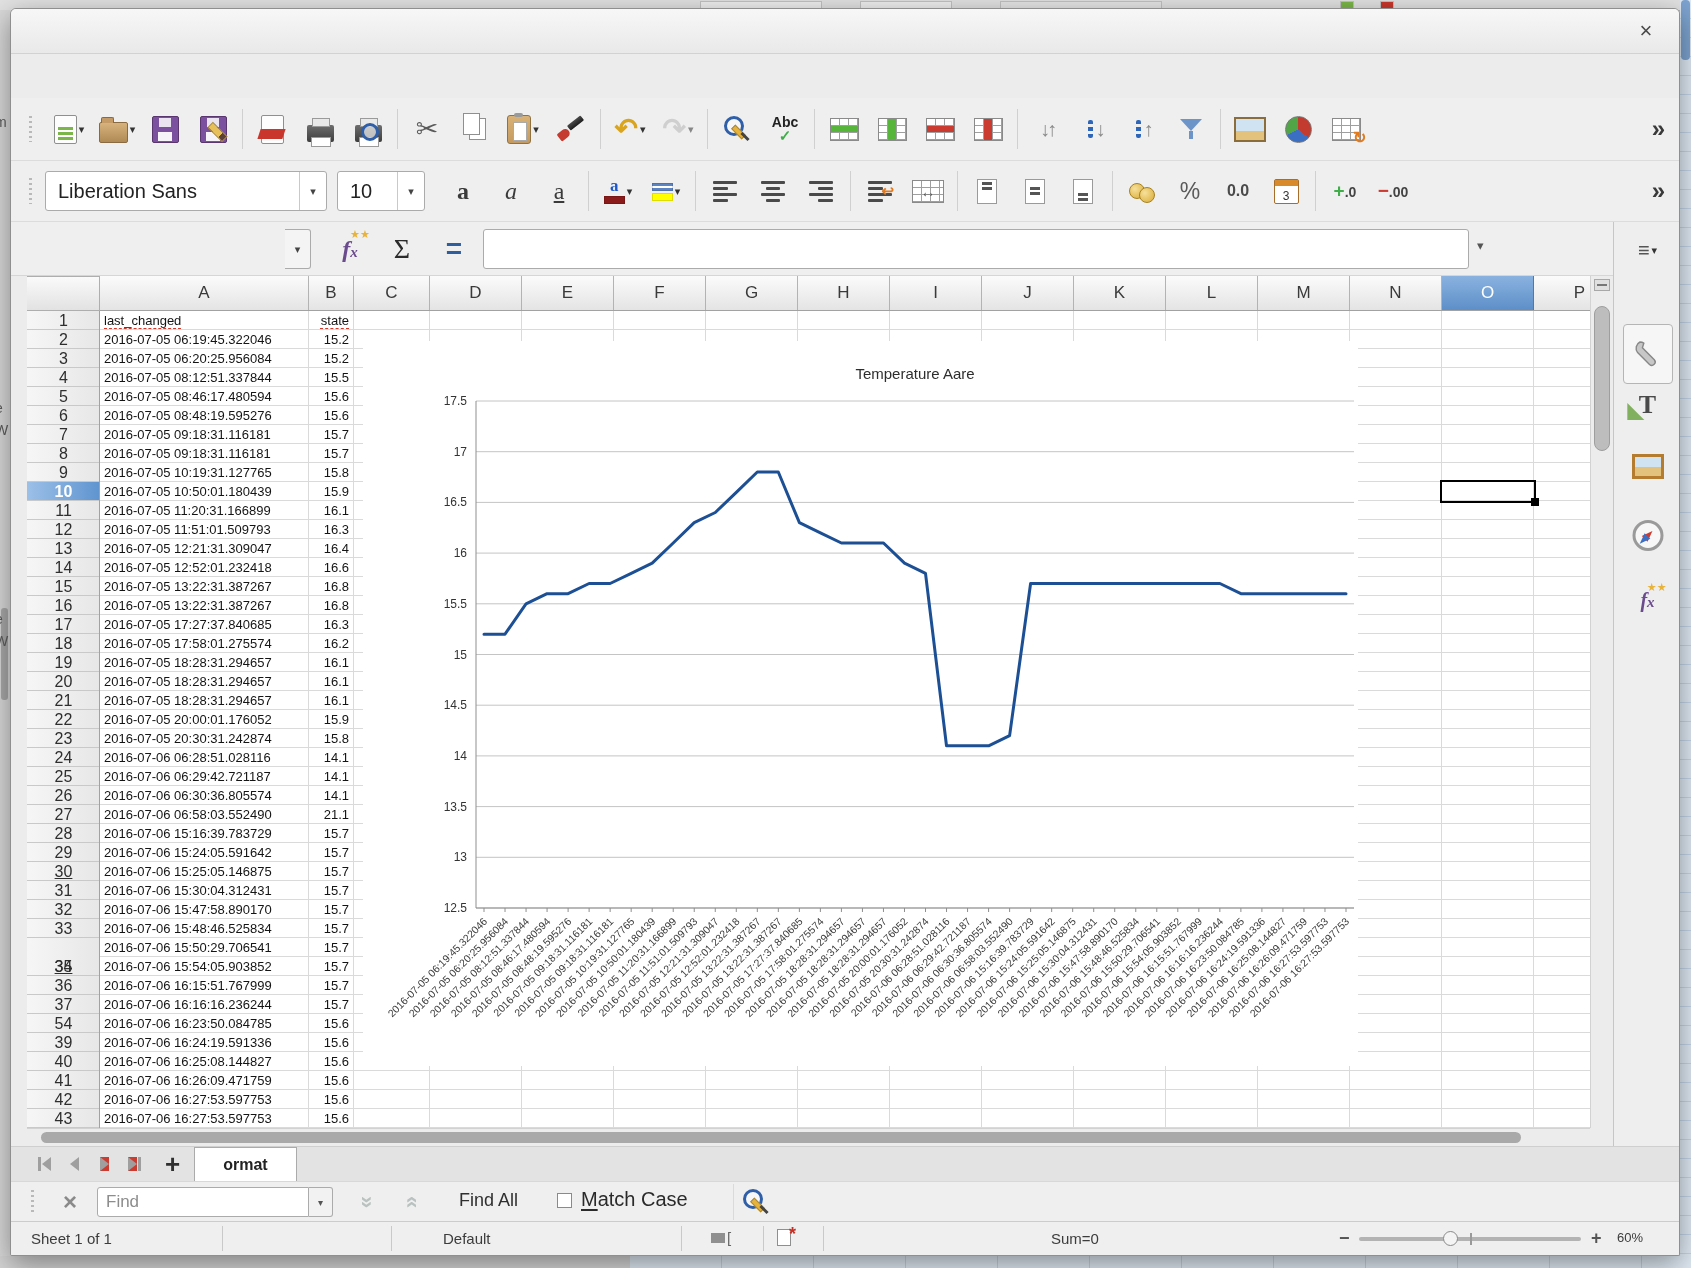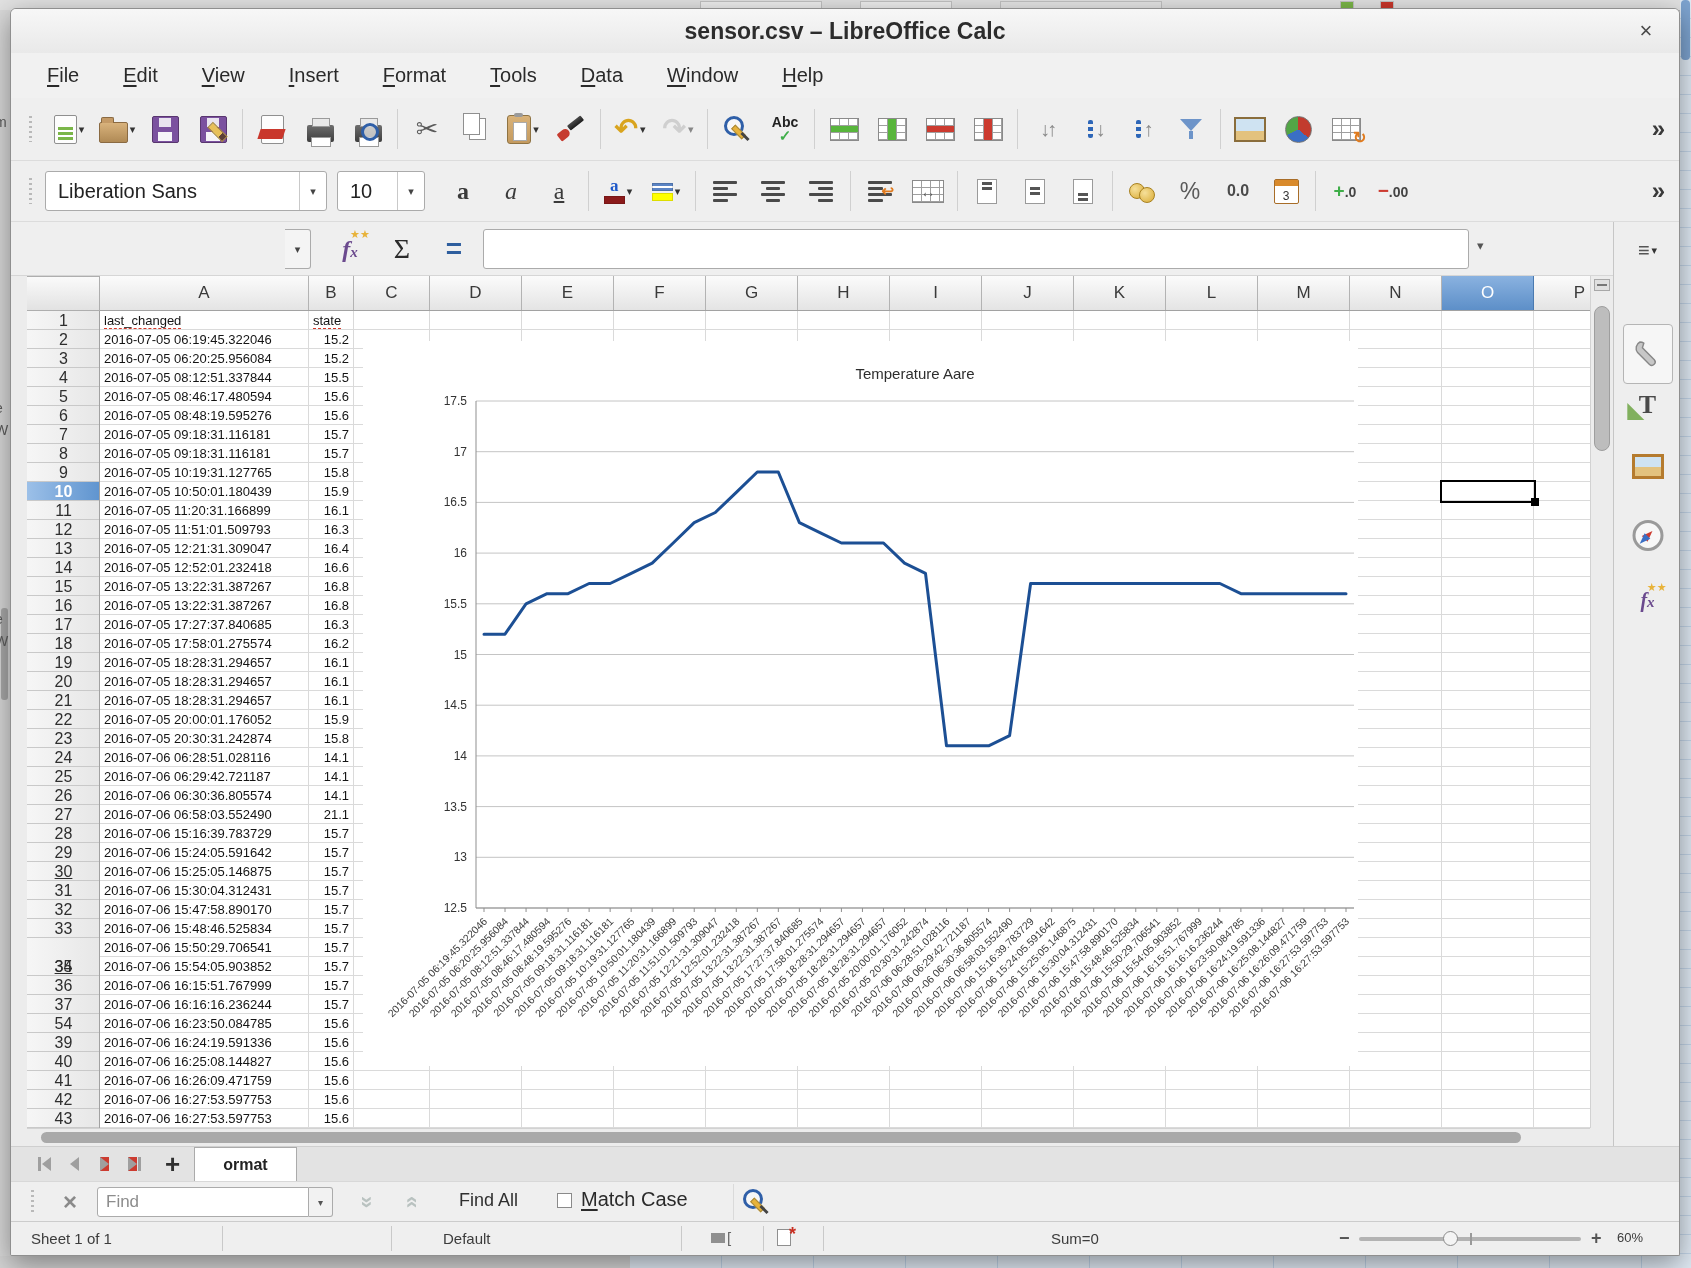--- a/index.html
+++ b/index.html
@@ -132,21 +132,21 @@
   .ch.sel{background:linear-gradient(#8ab2e0,#5d8fc8);color:#fff;border-right-color:#4a7ab0;}
   #rowheaders{position:absolute;left:16px;top:302px;width:73px;height:817px;background:linear-gradient(90deg,#f6f6f6,#e7e7e7);border-right:1px solid #a2a2a2;box-sizing:border-box;overflow:hidden;}
   .rh{position:absolute;left:0;width:73px;height:19px;line-height:19px;text-align:center;font-size:16px;color:#2e2e2e;border-bottom:1px solid #cicic1;box-sizing:border-box;border-bottom:1px solid #c9c9c9;}
   .rh.sel{background:linear-gradient(90deg,#9cc0e8,#5f94cf);color:#fff;font-weight:bold;}
   #gridbody{position:absolute;left:89px;top:302px;width:1490px;height:889px;background:#fff;overflow:hidden;}
   #hlines{position:absolute;inset:0;background:repeating-linear-gradient(#0000 0 18px,#dadada 18px 19px);}
   .vl{position:absolute;top:0;bottom:0;width:1px;background:#dadada;display:block;}
   .ca{position:absolute;left:4px;width:202px;height:19px;line-height:19px;font-size:13px;color:#141414;white-space:nowrap;overflow:hidden;}
   .cb{position:absolute;left:209px;width:40px;height:19px;line-height:19px;font-size:13px;color:#141414;text-align:right;}
   .missp{text-decoration:underline dashed #d3392b;text-decoration-thickness:1px;text-underline-offset:3px;text-align:left;}
-  .cb.missp{padding-left:4px;width:36px;}
+  .cb.missp{padding-left:4px;width:36px;text-align:right;}
   #chart{position:absolute;left:263px;top:30px;width:995px;height:725px;background:#fff;}
   #chart svg{display:block;}
   #chart text{font-family:"Liberation Sans",sans-serif;}
   #selcell{position:absolute;left:1340px;top:169px;width:96px;height:23px;border:2px solid #000;box-sizing:border-box;}
   #selcell i{position:absolute;right:-5px;bottom:-5px;width:8px;height:8px;background:#000;display:block;}
   
   #vscroll{position:absolute;left:1579px;top:267px;width:23px;height:852px;background:#ececec;border-left:1px solid #d2d2d2;box-sizing:border-box;}
   #vsplit{position:absolute;left:3px;top:3px;width:16px;height:12px;background:#e0e0e0;border:1px solid #a8a8a8;box-sizing:border-box;}
   #vsplit:after{content:"";position:absolute;left:2px;right:2px;top:4px;height:2px;background:#777;}
   #vthumb{position:absolute;left:3px;top:30px;width:16px;height:145px;background:#bdbdbd;border:1px solid #9e9e9e;border-radius:8px;box-sizing:border-box;}
@@ -216,34 +216,22 @@
     <span class="mini"></span>
   <span style="top: 104px;">m</span>
       <span style="top: 390px;">e</span>
       <span style="top: 412px;">W</span>
       <span style="top: 601px;">e</span>
       <span style="top: 623px;">W</span>
     </div>
 
   <div id="win">
     <div id="titlebar">
-      <span id="title">sensor.csv – LibreOffice Calc</span>
       <span id="win-close">×</span>
     </div>
-    <div id="menubar">
-        <div class="menu-item"><u>F</u>ile</div>
-        <div class="menu-item"><u>E</u>dit</div>
-        <div class="menu-item"><u>V</u>iew</div>
-        <div class="menu-item"><u>I</u>nsert</div>
-        <div class="menu-item"><u>F</u>ormat</div>
-        <div class="menu-item"><u>T</u>ools</div>
-        <div class="menu-item"><u>D</u>ata</div>
-        <div class="menu-item"><u>W</u>indow</div>
-        <div class="menu-item"><u>H</u>elp</div>
-      </div>
     <div id="tb-std" class="tbar">
         <div class="tbtn">
           <span class="ig">
             <i class="ipage">
               <i class="grn"></i>
             </i>
           </span>
           <span class="ddar">▾</span>
         </div>
         <div class="tbtn">

